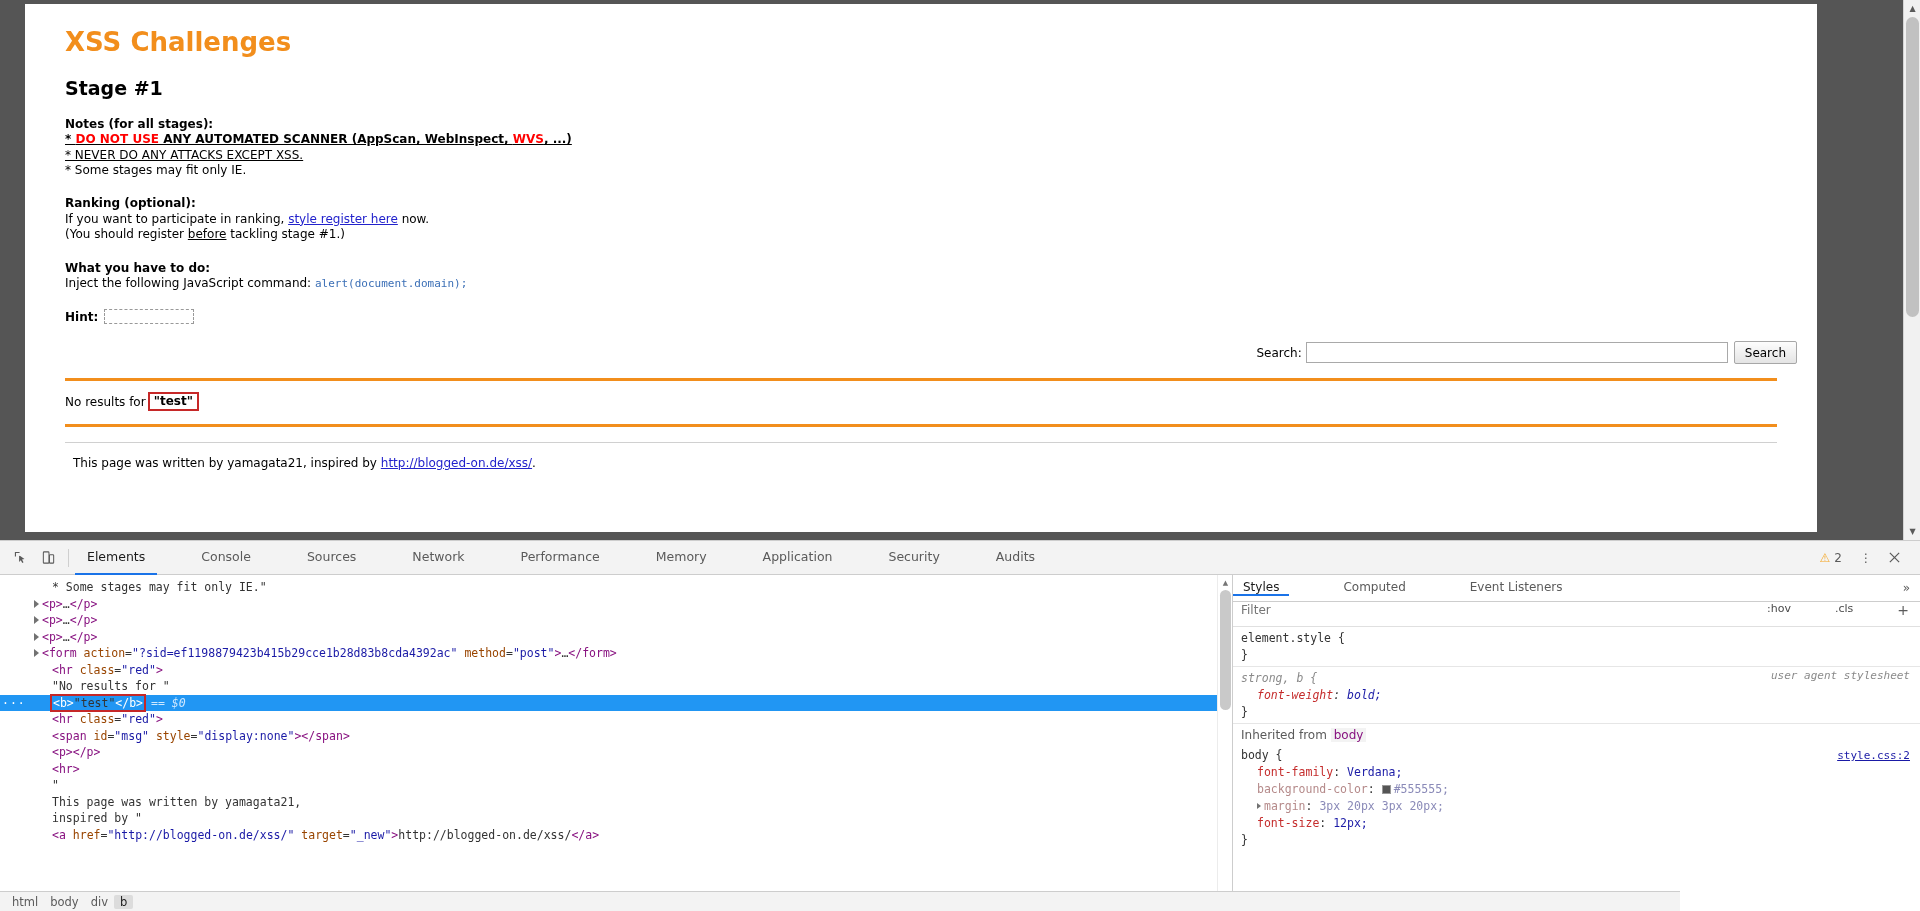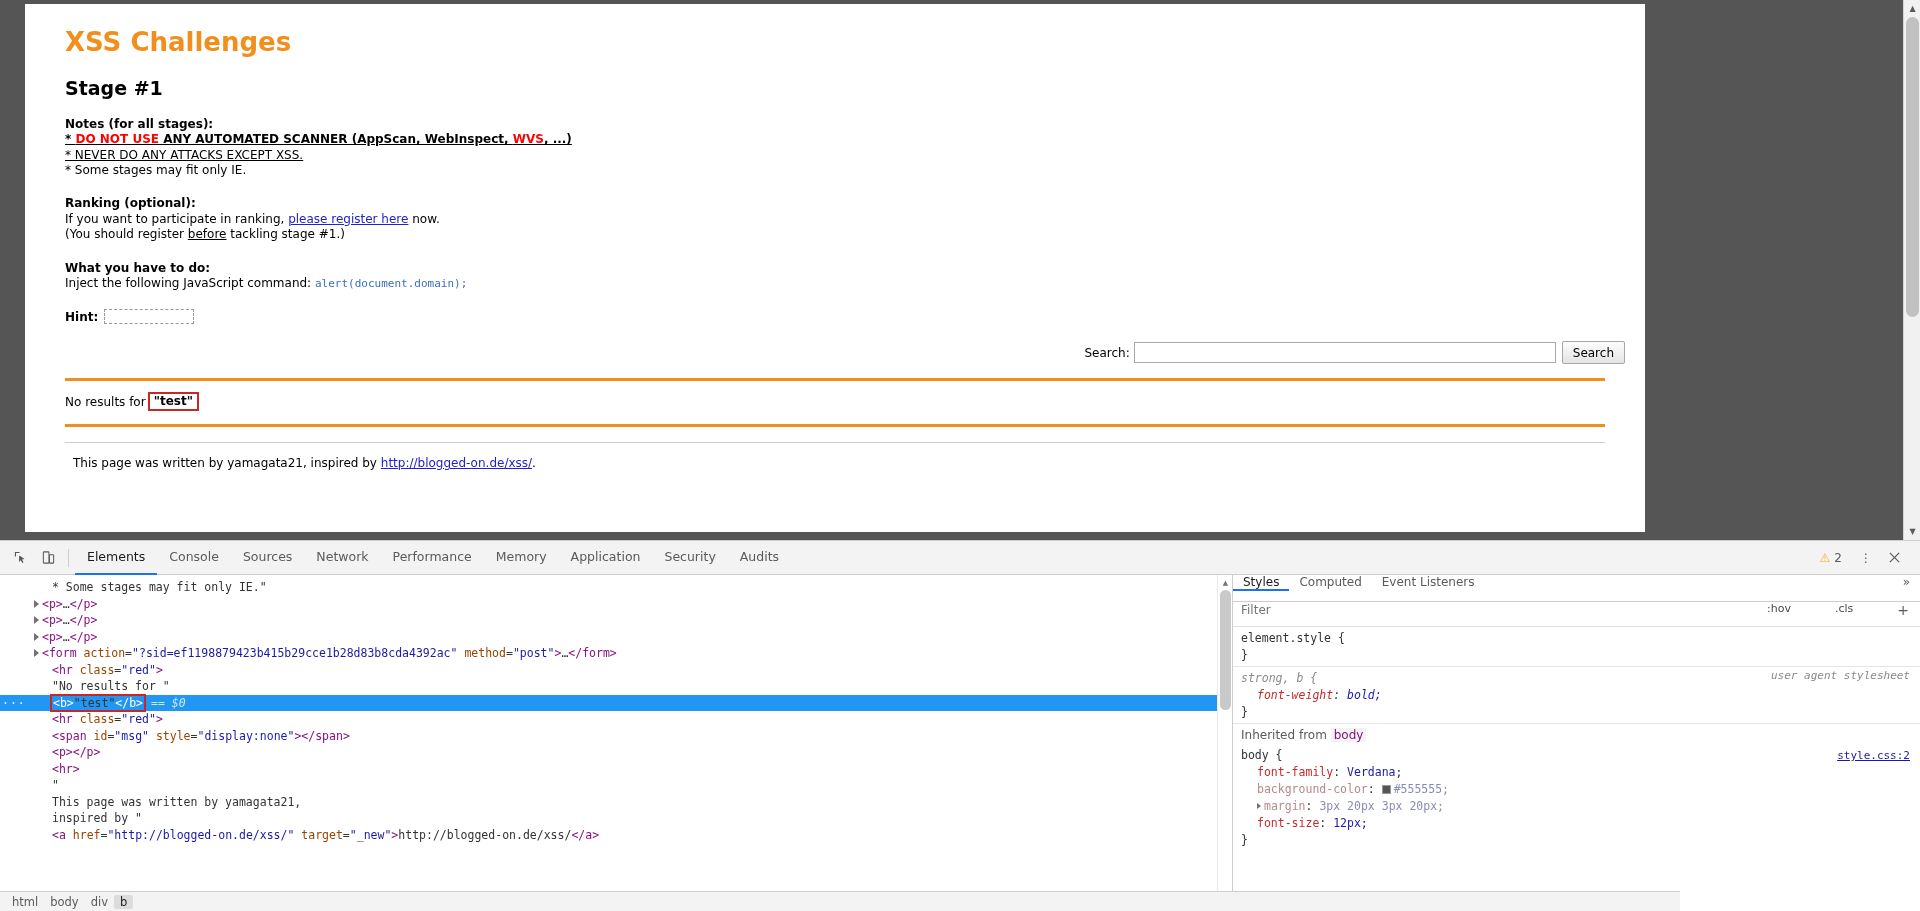--- a/index.html
+++ b/index.html
@@ -15,21 +15,21 @@
   #viewport {
     position: absolute;
     left: 0; top: 0;
     width: 1920px;
     height: 540px;
     background: #555555;
   }
   #page {
     position: absolute;
     left: 25px; top: 4px;
-    width: 1620px;
+    width: 1792px;
     height: 528px;
     background: #ffffff;
     padding: 3px 20px;
     font-family: "DejaVu Sans", sans-serif;
     font-size: 12px;
     color: #000;
     overflow: hidden;
   }
   
   #page-scrollbar {
@@ -163,21 +163,21 @@
     width: 28px; height: 28px;
     display: flex; align-items: center; justify-content: center;
     cursor: pointer;
     color: #5a5a5a;
   }
   .dt-sep {
     width: 1px; height: 18px;
     background: #cfcfcf;
     margin: 0 6px;
   }
-  .dt-tabs { display: flex; align-items: stretch; height: 34px; }
+  .dt-tabs { display: flex; align-items: stretch; height: 34px; gap: 32px; }
   .dt-tab {
     padding: 0 12px;
     display: flex; align-items: center;
     color: #5a5a5a;
     font-size: 12.5px;
     cursor: pointer;
     border-bottom: 2px solid transparent;
     white-space: nowrap;
   }
   .dt-tab.active { color: #1a1a1a; border-bottom: 2px solid #1a73e8; }
@@ -267,23 +267,24 @@
   #styles-pane {
     flex: 1;
     border-left: 1px solid #cdcdcd;
     display: flex;
     flex-direction: column;
     background: #fff;
     min-width: 0;
   }
   #styles-tabs {
     height: 27px; min-height:27px;
-    display: flex; align-items: flex-start;
+    display: flex; align-items: center;
     border-bottom: 1px solid #cdcdcd;
     background: #fff;
+    gap: 44px;
   }
   .st-tab {
     padding: 0 10px;
     display: flex; align-items: center;
     font-size: 12px; color: #5a5a5a;
     cursor: pointer;
     border-bottom: 2px solid transparent;
     white-space: nowrap;
   }
   .st-tab.active { color: #1a1a1a; border-bottom: 2px solid #1a73e8; }
@@ -385,21 +386,21 @@
 
     <div class="body-block">
       <div class="b">Notes (for all stages):</div>
       <div class="u b"><span>* </span><span class="red">DO NOT USE</span><span> ANY AUTOMATED SCANNER (AppScan, WebInspect, </span><span class="red">WVS</span><span>, ...)</span></div>
       <div class="u">* NEVER DO ANY ATTACKS EXCEPT XSS.</div>
       <div>* Some stages may fit only IE.</div>
     </div>
 
     <div class="body-block">
       <div class="b">Ranking (optional):</div>
-      <div><span>If you want to participate in ranking, </span><a class="link" href="#">please register here</a><span> now.</span></div>
+      <div><span>If you want to participate in ranking, </span><a class="link" href="#">style register here</a><span> now.</span></div>
       <div><span>(You should register </span><span class="u">before</span><span> tackling stage #1.)</span></div>
     </div>
 
     <div class="body-block">
       <div class="b">What you have to do:</div>
       <div><span>Inject the following JavaScript command: </span><span class="mono-blue">alert(document.domain);</span></div>
     </div>
 
     <div class="hint-row">
       <span class="hint-label">Hint:</span>

